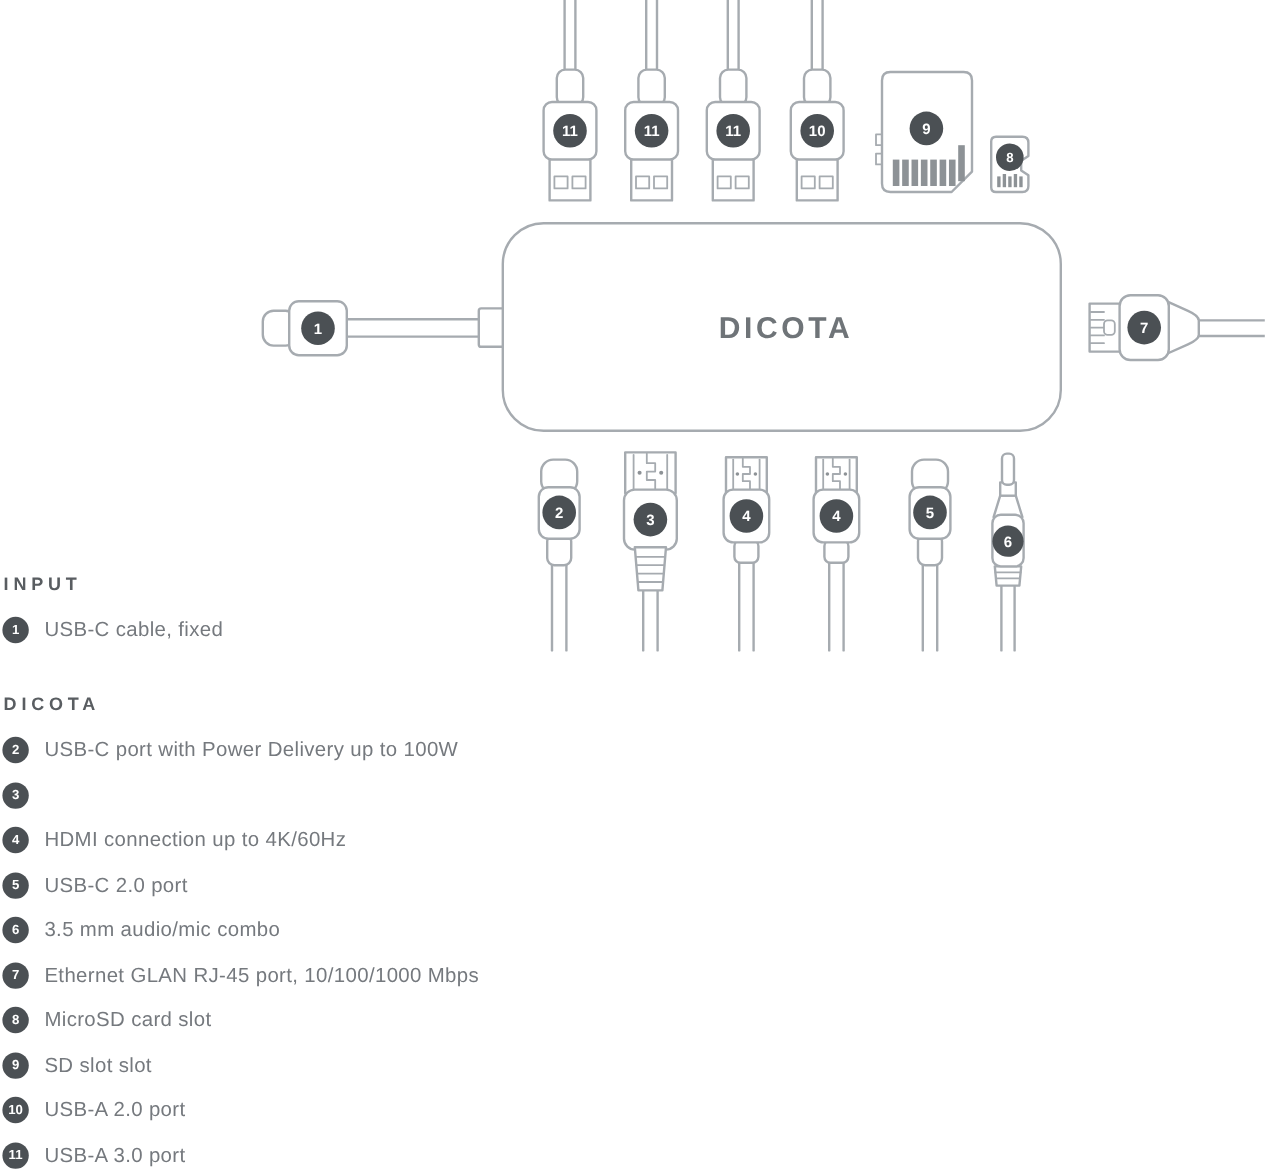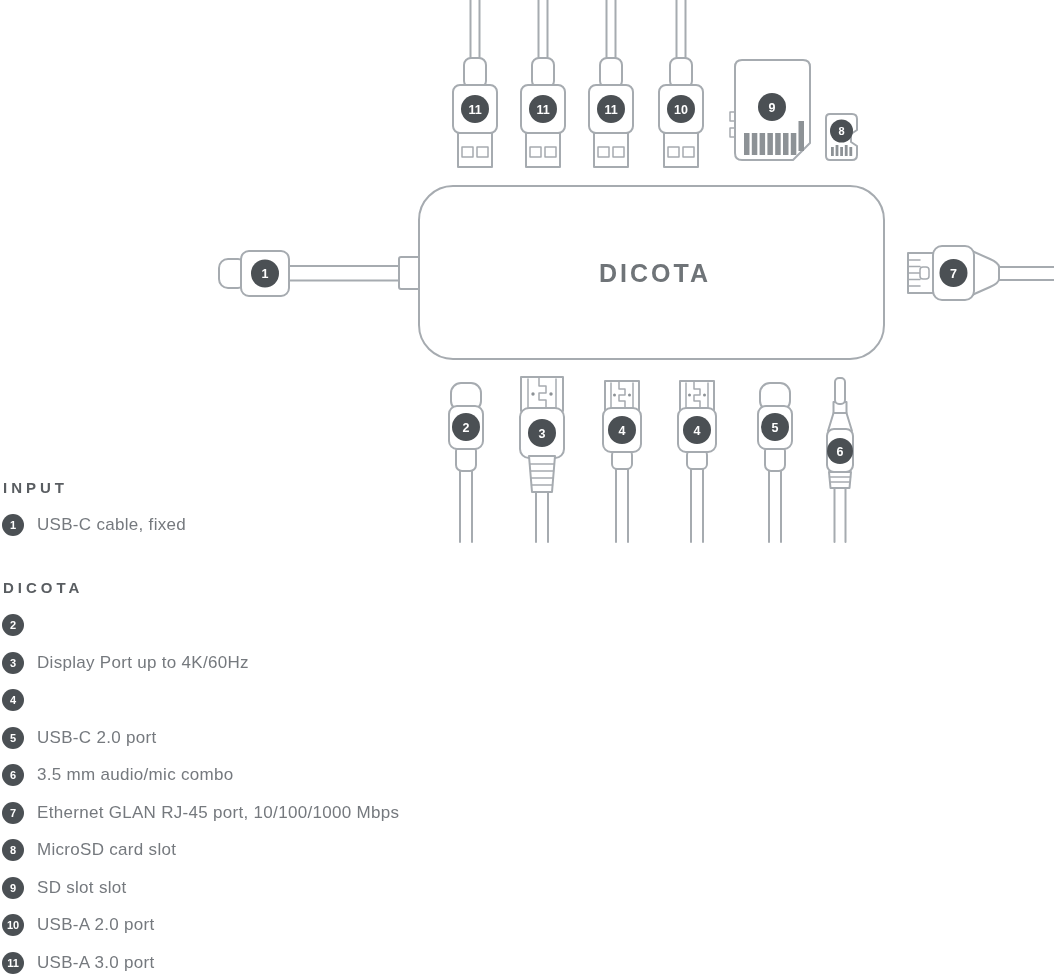--- a/index.html
+++ b/index.html
@@ -225,27 +225,28 @@
 
   <div class="row" style="top:513.5px">
     <span class="num">1</span>
     <span class="lbl">USB-C cable, fixed</span>
   </div>
 
   <div class="heading" style="top:579px">DICOTA</div>
 
   <div class="row" style="top:614px">
     <span class="num">2</span>
+    <span class="lbl">USB-C port with Power Delivery up to 100W</span>
   </div>
   <div class="row" style="top:651.5px">
     <span class="num">3</span>
-    <span class="lbl">Display Port up to 4K/60Hz</span>
   </div>
   <div class="row" style="top:689px">
     <span class="num">4</span>
+    <span class="lbl">HDMI connection up to 4K/60Hz</span>
   </div>
   <div class="row" style="top:726.5px">
     <span class="num">5</span>
     <span class="lbl">USB-C 2.0 port</span>
   </div>
   <div class="row" style="top:764px">
     <span class="num">6</span>
     <span class="lbl">3.5 mm audio/mic combo</span>
   </div>
   <div class="row" style="top:801.5px">

